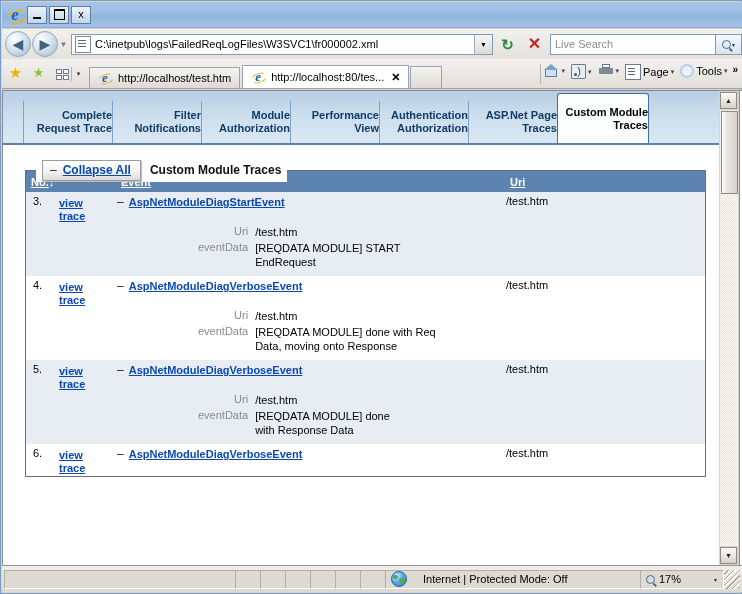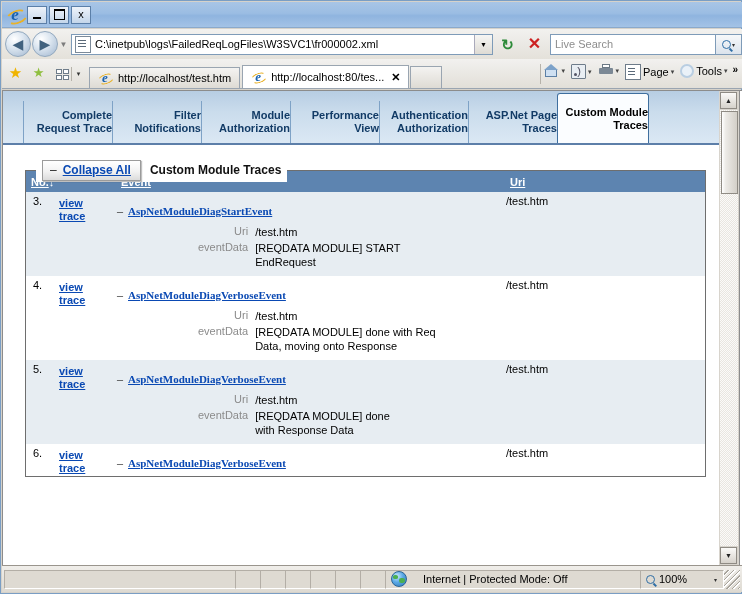--- a/index.html
+++ b/index.html
@@ -278,21 +278,21 @@
   table.traces th{
     background:#5d84b0;color:#ffffff;text-align:left;
     font-size:11px;font-weight:bold;
     padding:3px 0 3px 5px;height:15px;
     border:none;
   }
   table.traces th span{text-decoration:underline;}
   td.num{width:30px;padding-left:7px;font-size:11px;color:#000;vertical-align:top;padding-top:3px;}
   td.vt{width:55px;vertical-align:top;padding-top:5px;}
   td.vt a{font-size:11px;font-weight:bold;color:#0a49b3;text-decoration:underline;display:block;line-height:13px;}
-  td.ev{vertical-align:top;padding-top:12px;font-family:Liberation Serif, serif;}
+  td.ev{vertical-align:top;padding-top:3px;}
   td.ev .minus{color:#222;font-size:12px;margin-right:5px;}
   td.ev a{font-size:11px;font-weight:bold;color:#0a49b3;text-decoration:underline;}
   td.uri{width:200px;vertical-align:top;padding-top:3px;font-size:11px;color:#000;}
   tr.shade td{background:#e7edf2;}
   tr.plain td{background:#ffffff;}
   .detail{padding:0 0 6px 0;}
   table.kv{border-collapse:collapse;margin-left:172px;}
   table.kv td.k{
     text-align:right;font-size:11px;color:#8b8b8b;
     padding:0 6px 0 0;vertical-align:top;white-space:nowrap;line-height:14px;
@@ -621,19 +621,19 @@
     <div class="sb-cell sb-sm"></div>
     <div class="sb-cell sb-sm"></div>
     <div class="sb-cell sb-sm"></div>
     <div class="sb-cell sb-sm"></div>
     <div class="sb-cell sb-zone">
       <span class="globe"></span>
       <span>Internet | Protected Mode: Off</span>
     </div>
     <div class="sb-cell sb-zoom">
       <span class="zmag"></span>
-      <span>100%</span>
+      <span>17%</span>
       <span class="tiny-caret" style="margin-left:auto;margin-right:6px;">▾</span>
     </div>
     <div class="grip"></div>
   </div>
 
 </div>
 
 </body></html>

